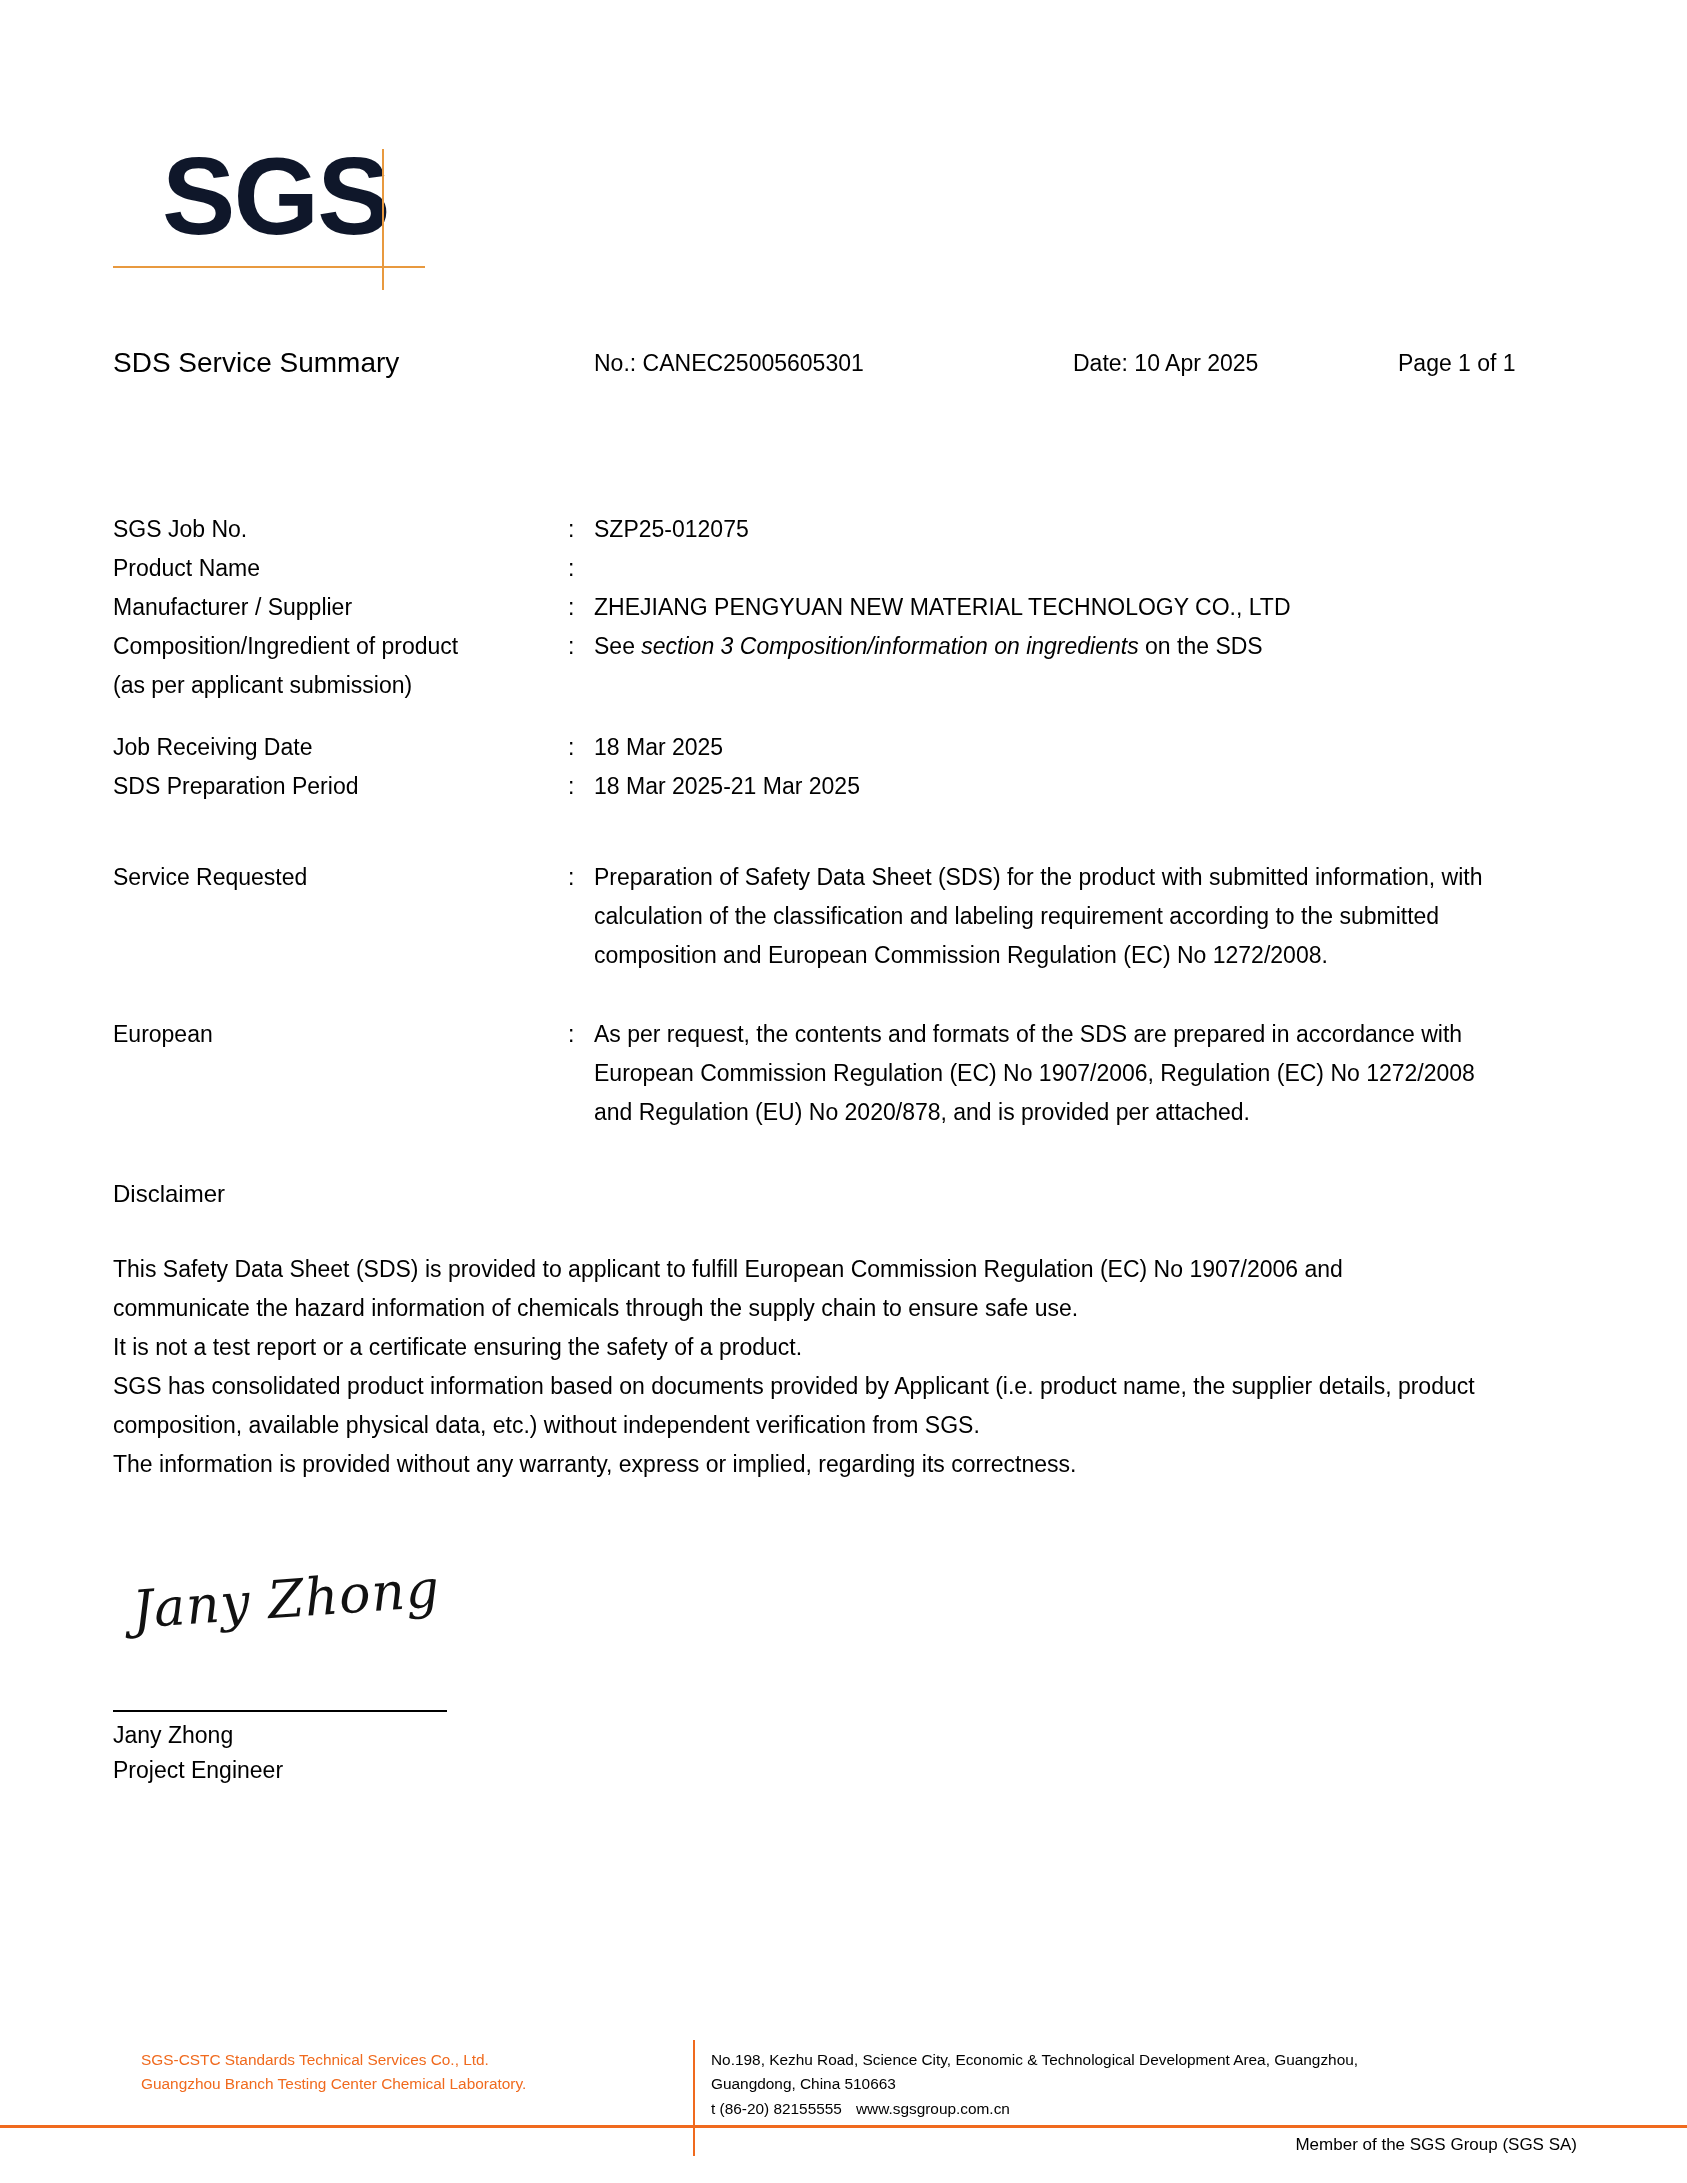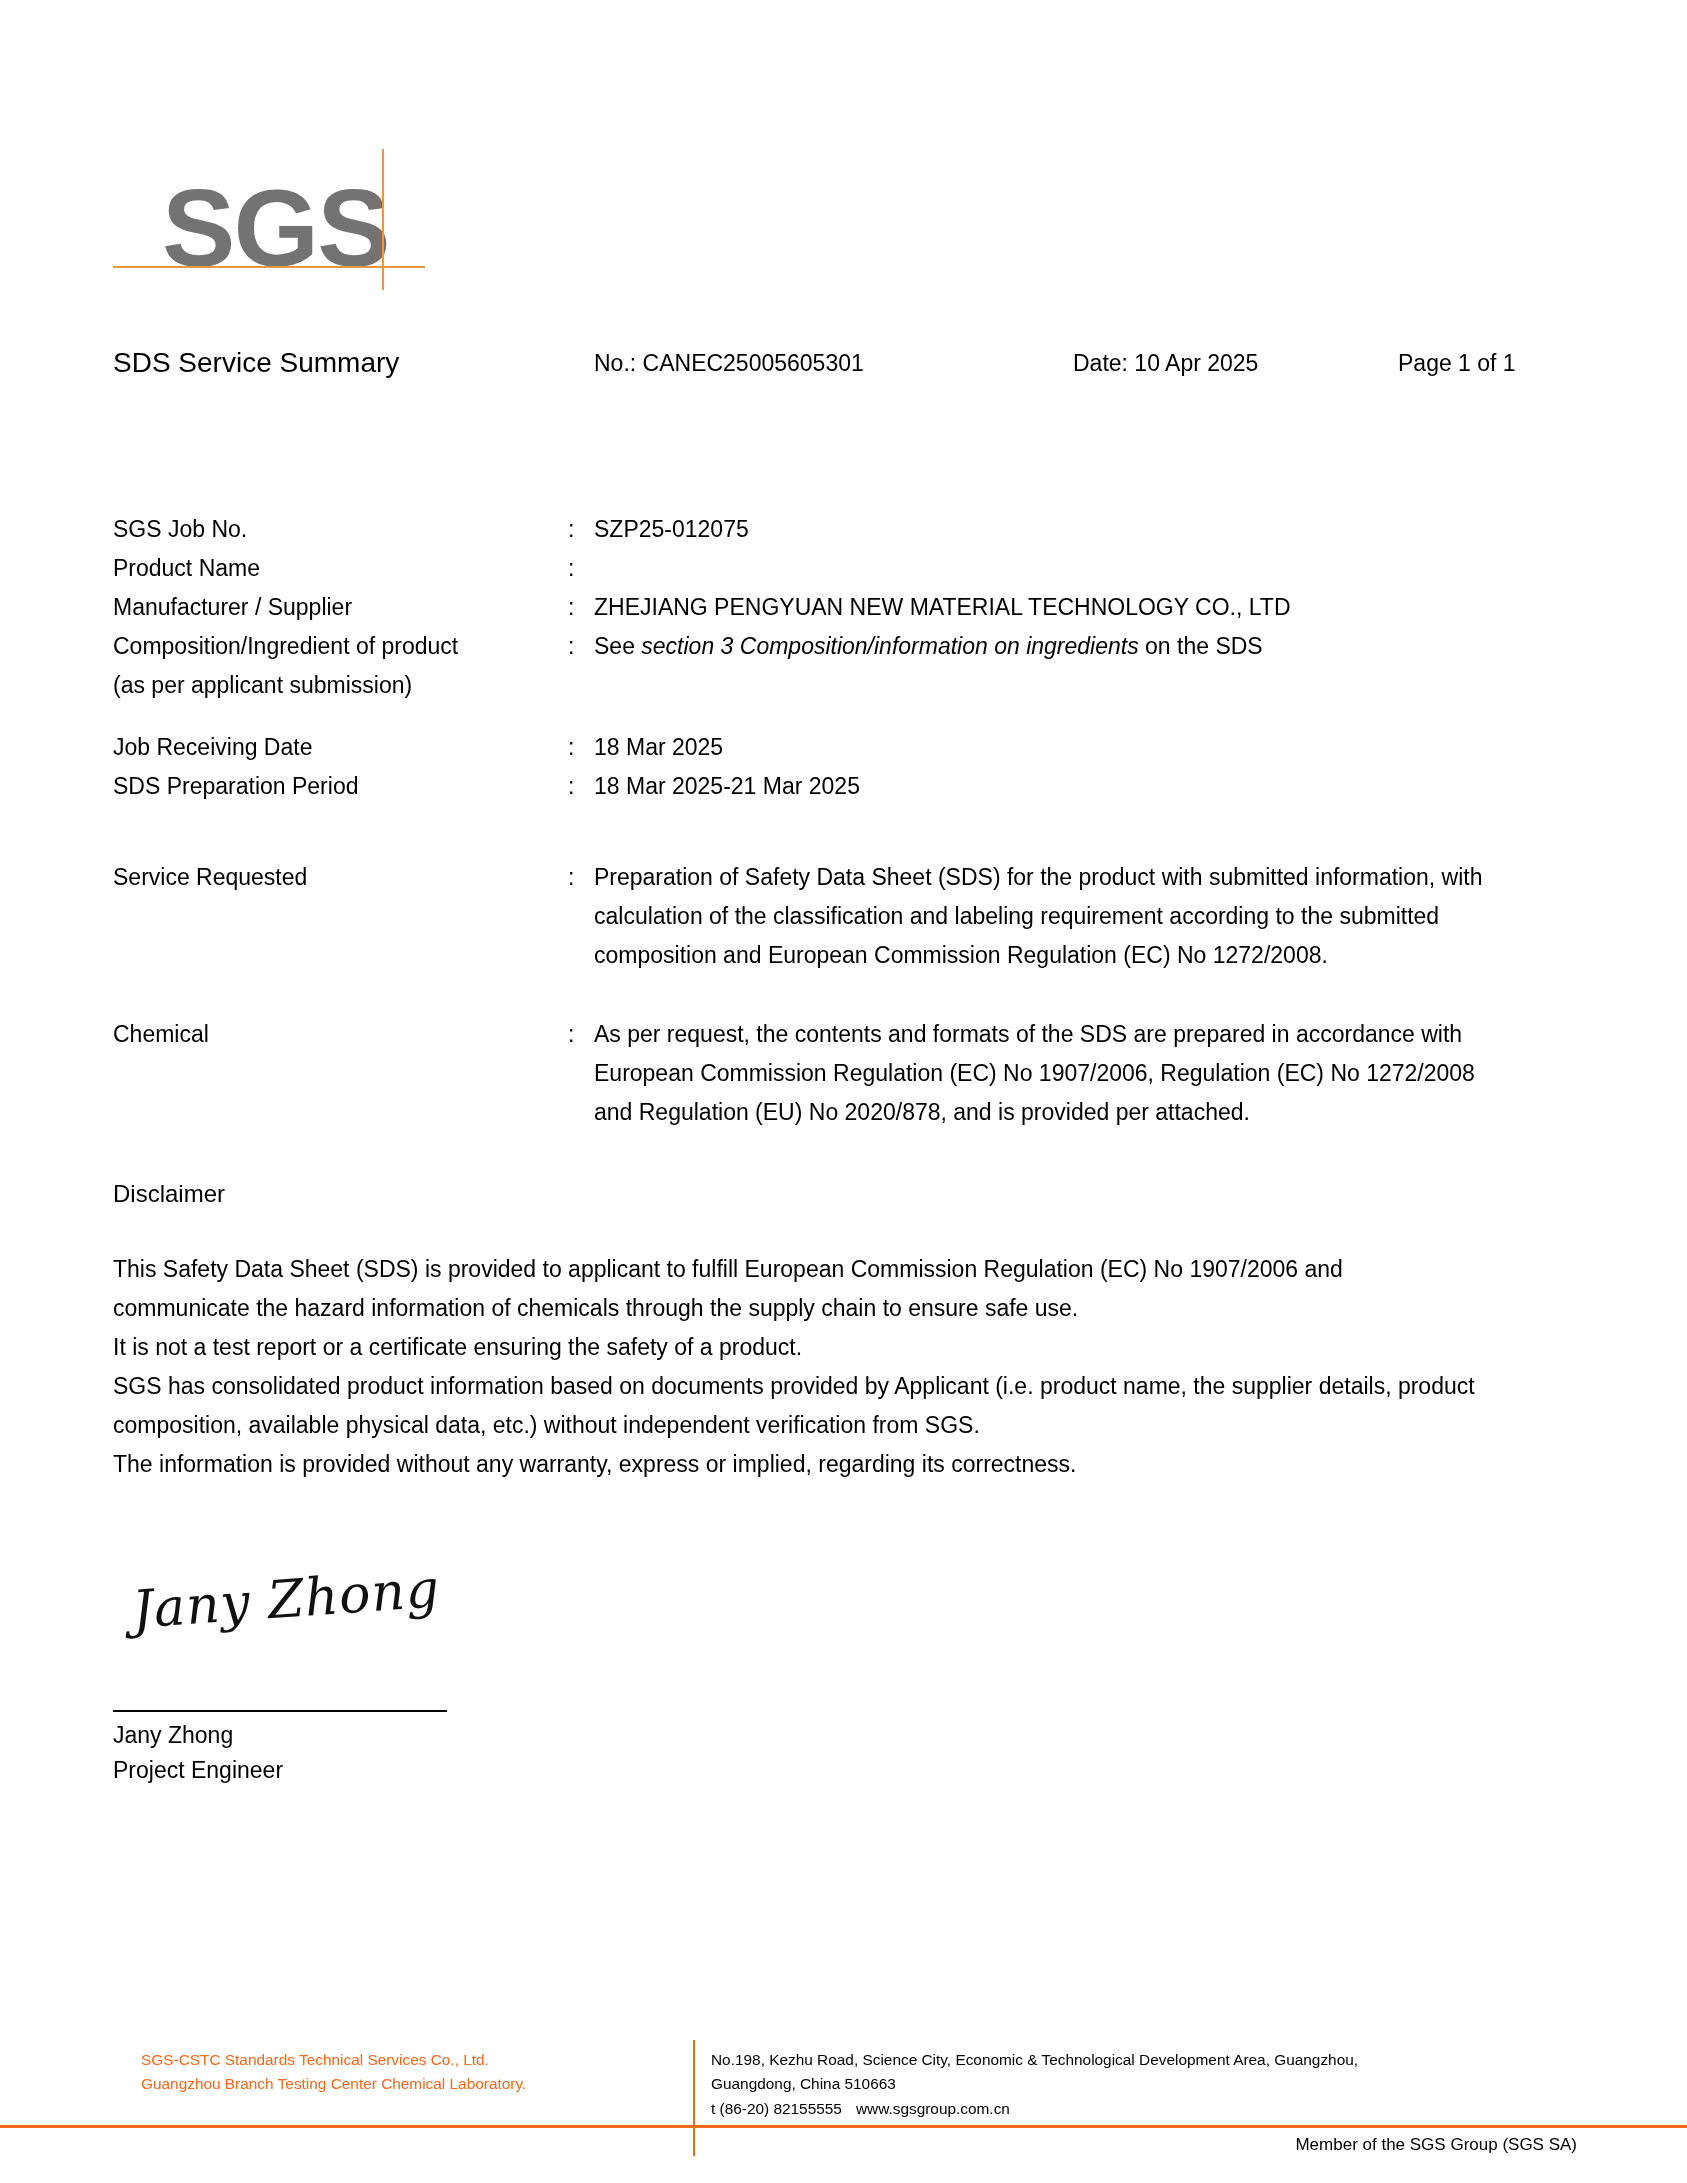--- a/index.html
+++ b/index.html
@@ -33,24 +33,23 @@
     height: 149px;
   }
   .logo-text {
     position: absolute;
     left: 49px;
     top: -8px;
     font-family: "Liberation Sans", sans-serif;
     font-weight: bold;
     font-size: 110px;
     letter-spacing: -1.8px;
-    color: #737373;
+    color: #0f172a;
     line-height: 110px;
     user-select: none;
-    margin-top: 32px;
   }
   .logo-vline {
     position: absolute;
     left: 269px;
     top: 0px;
     width: 2.2px;
     height: 141px;
     background: #e8993f;
   }
   .logo-hline {
@@ -323,21 +322,21 @@
 
     <div class="para-block">
       <div class="field-label">Service Requested</div>
       <div class="field-colon">:</div>
       <div class="para-text">Preparation of Safety Data Sheet (SDS) for the product with submitted information, with calculation of the classification and labeling requirement according to the submitted composition and European Commission Regulation (EC) No 1272/2008.</div>
     </div>
 
     <div class="gap-md"></div>
 
     <div class="para-block">
-      <div class="field-label">Chemical</div>
+      <div class="field-label">European</div>
       <div class="field-colon">:</div>
       <div class="para-text">As per request, the contents and formats of the SDS are prepared in accordance with European Commission Regulation (EC) No 1907/2006, Regulation (EC) No 1272/2008 and Regulation (EU) No 2020/878, and is provided per attached.</div>
     </div>
 
   </div>
 
   <div class="disclaimer-head">Disclaimer</div>
   <div class="disclaimer-body">
     <div>This Safety Data Sheet (SDS) is provided to applicant to fulfill European Commission Regulation (EC) No 1907/2006 and communicate the hazard information of chemicals through the supply chain to ensure safe use.</div>
     <div>It is not a test report or a certificate ensuring the safety of a product.</div>

